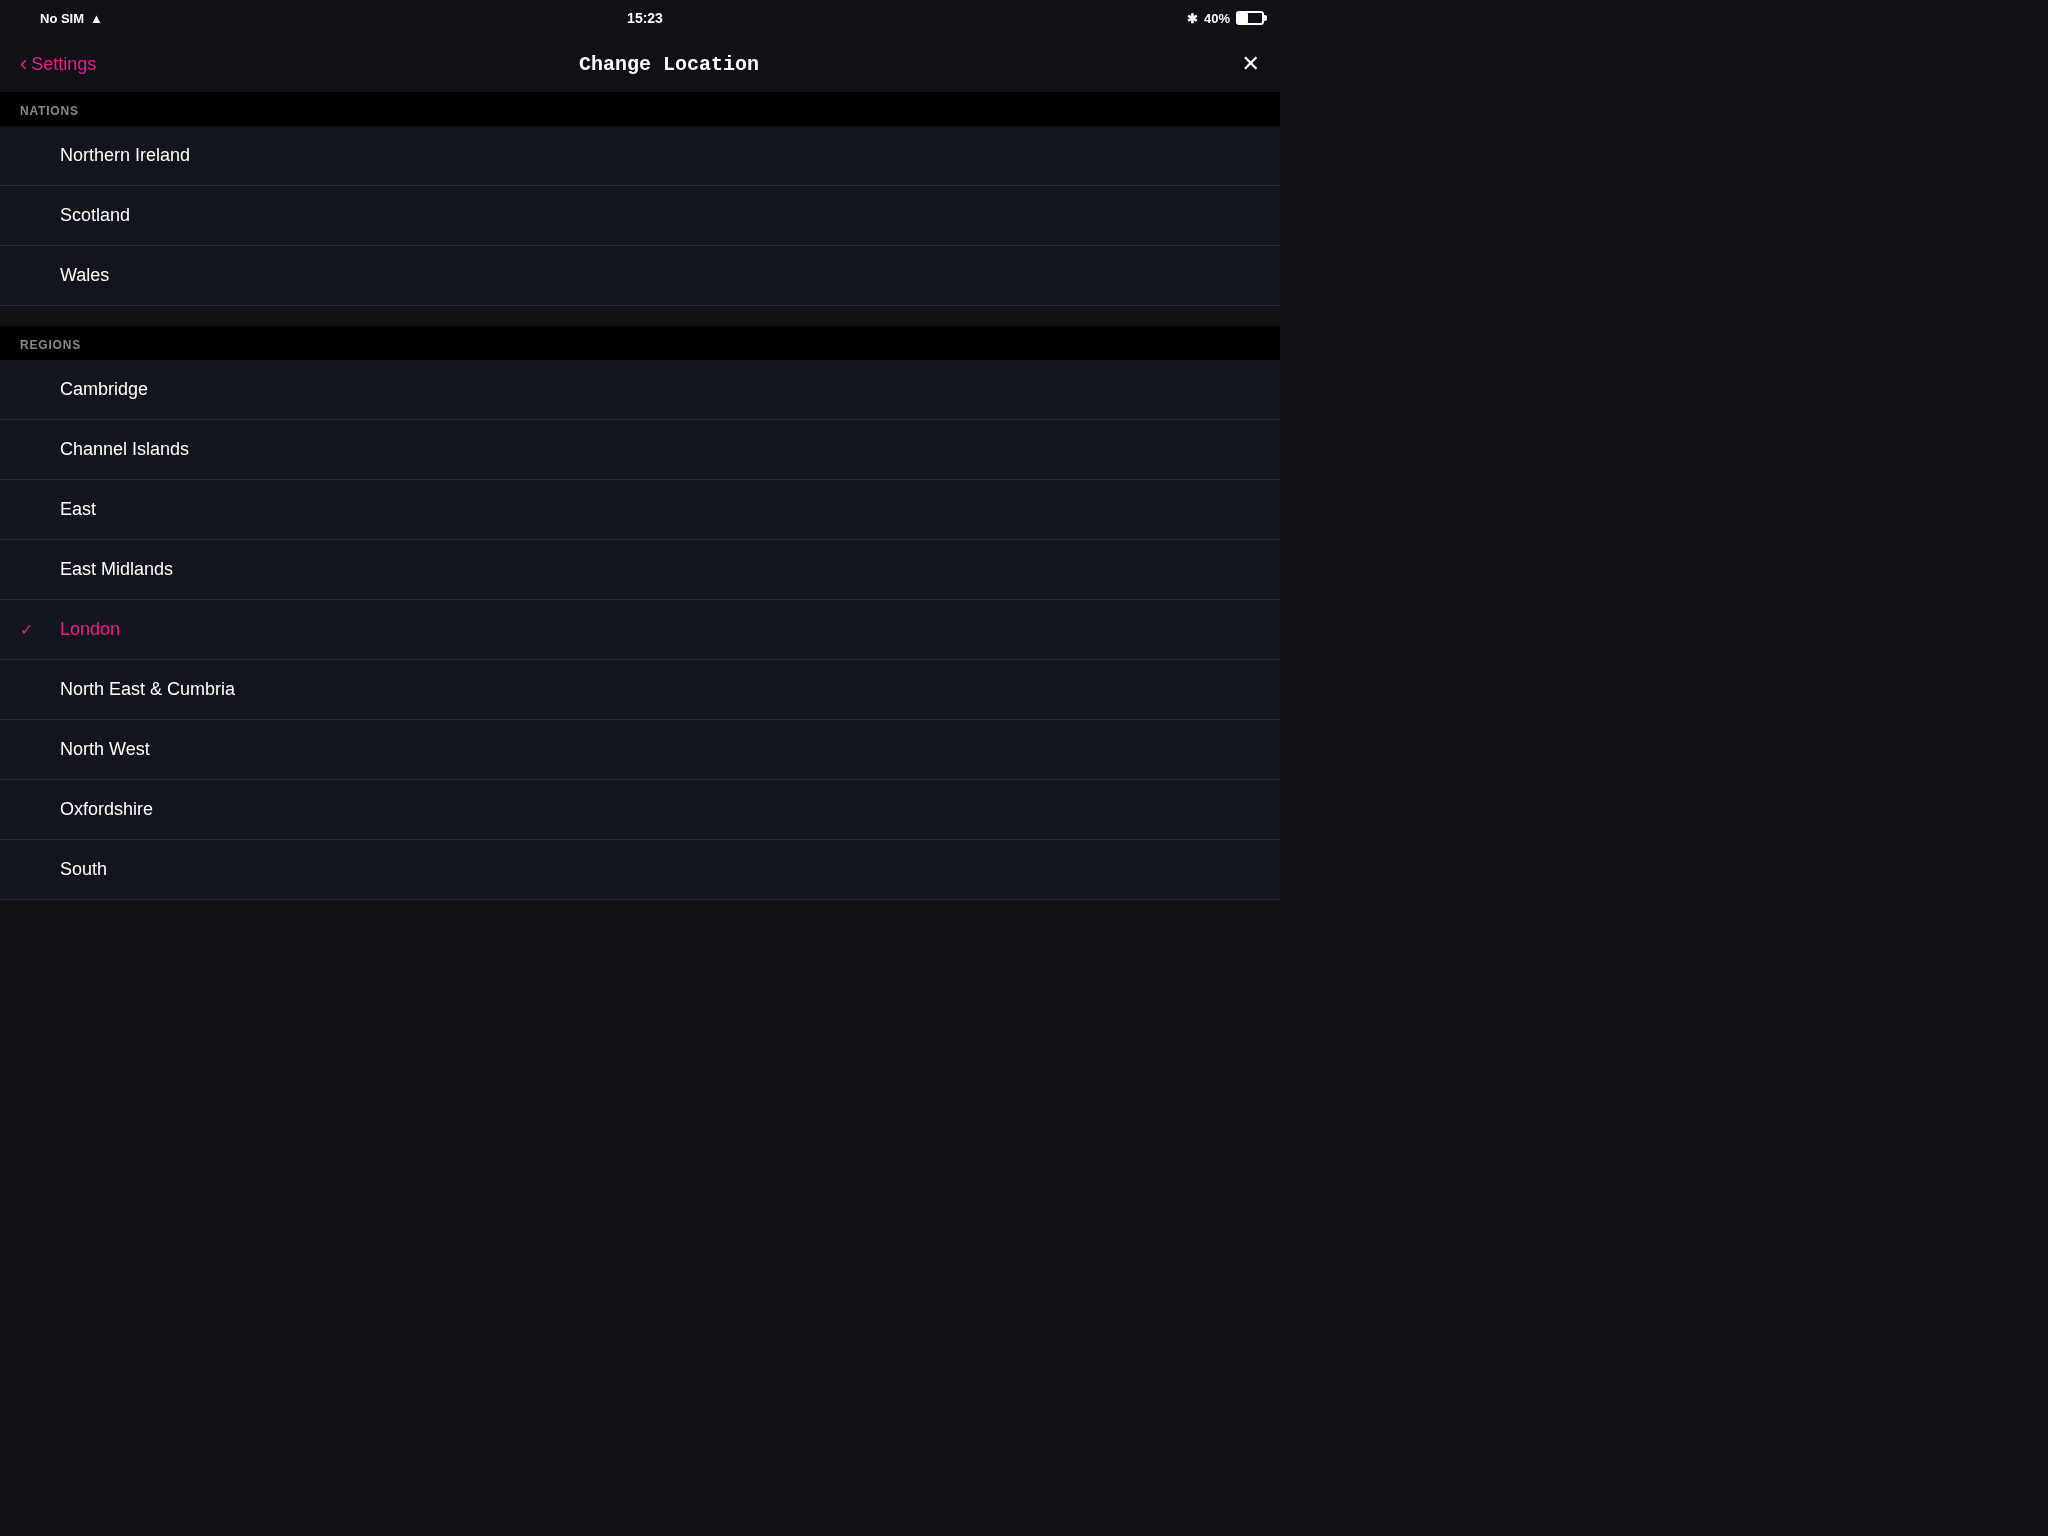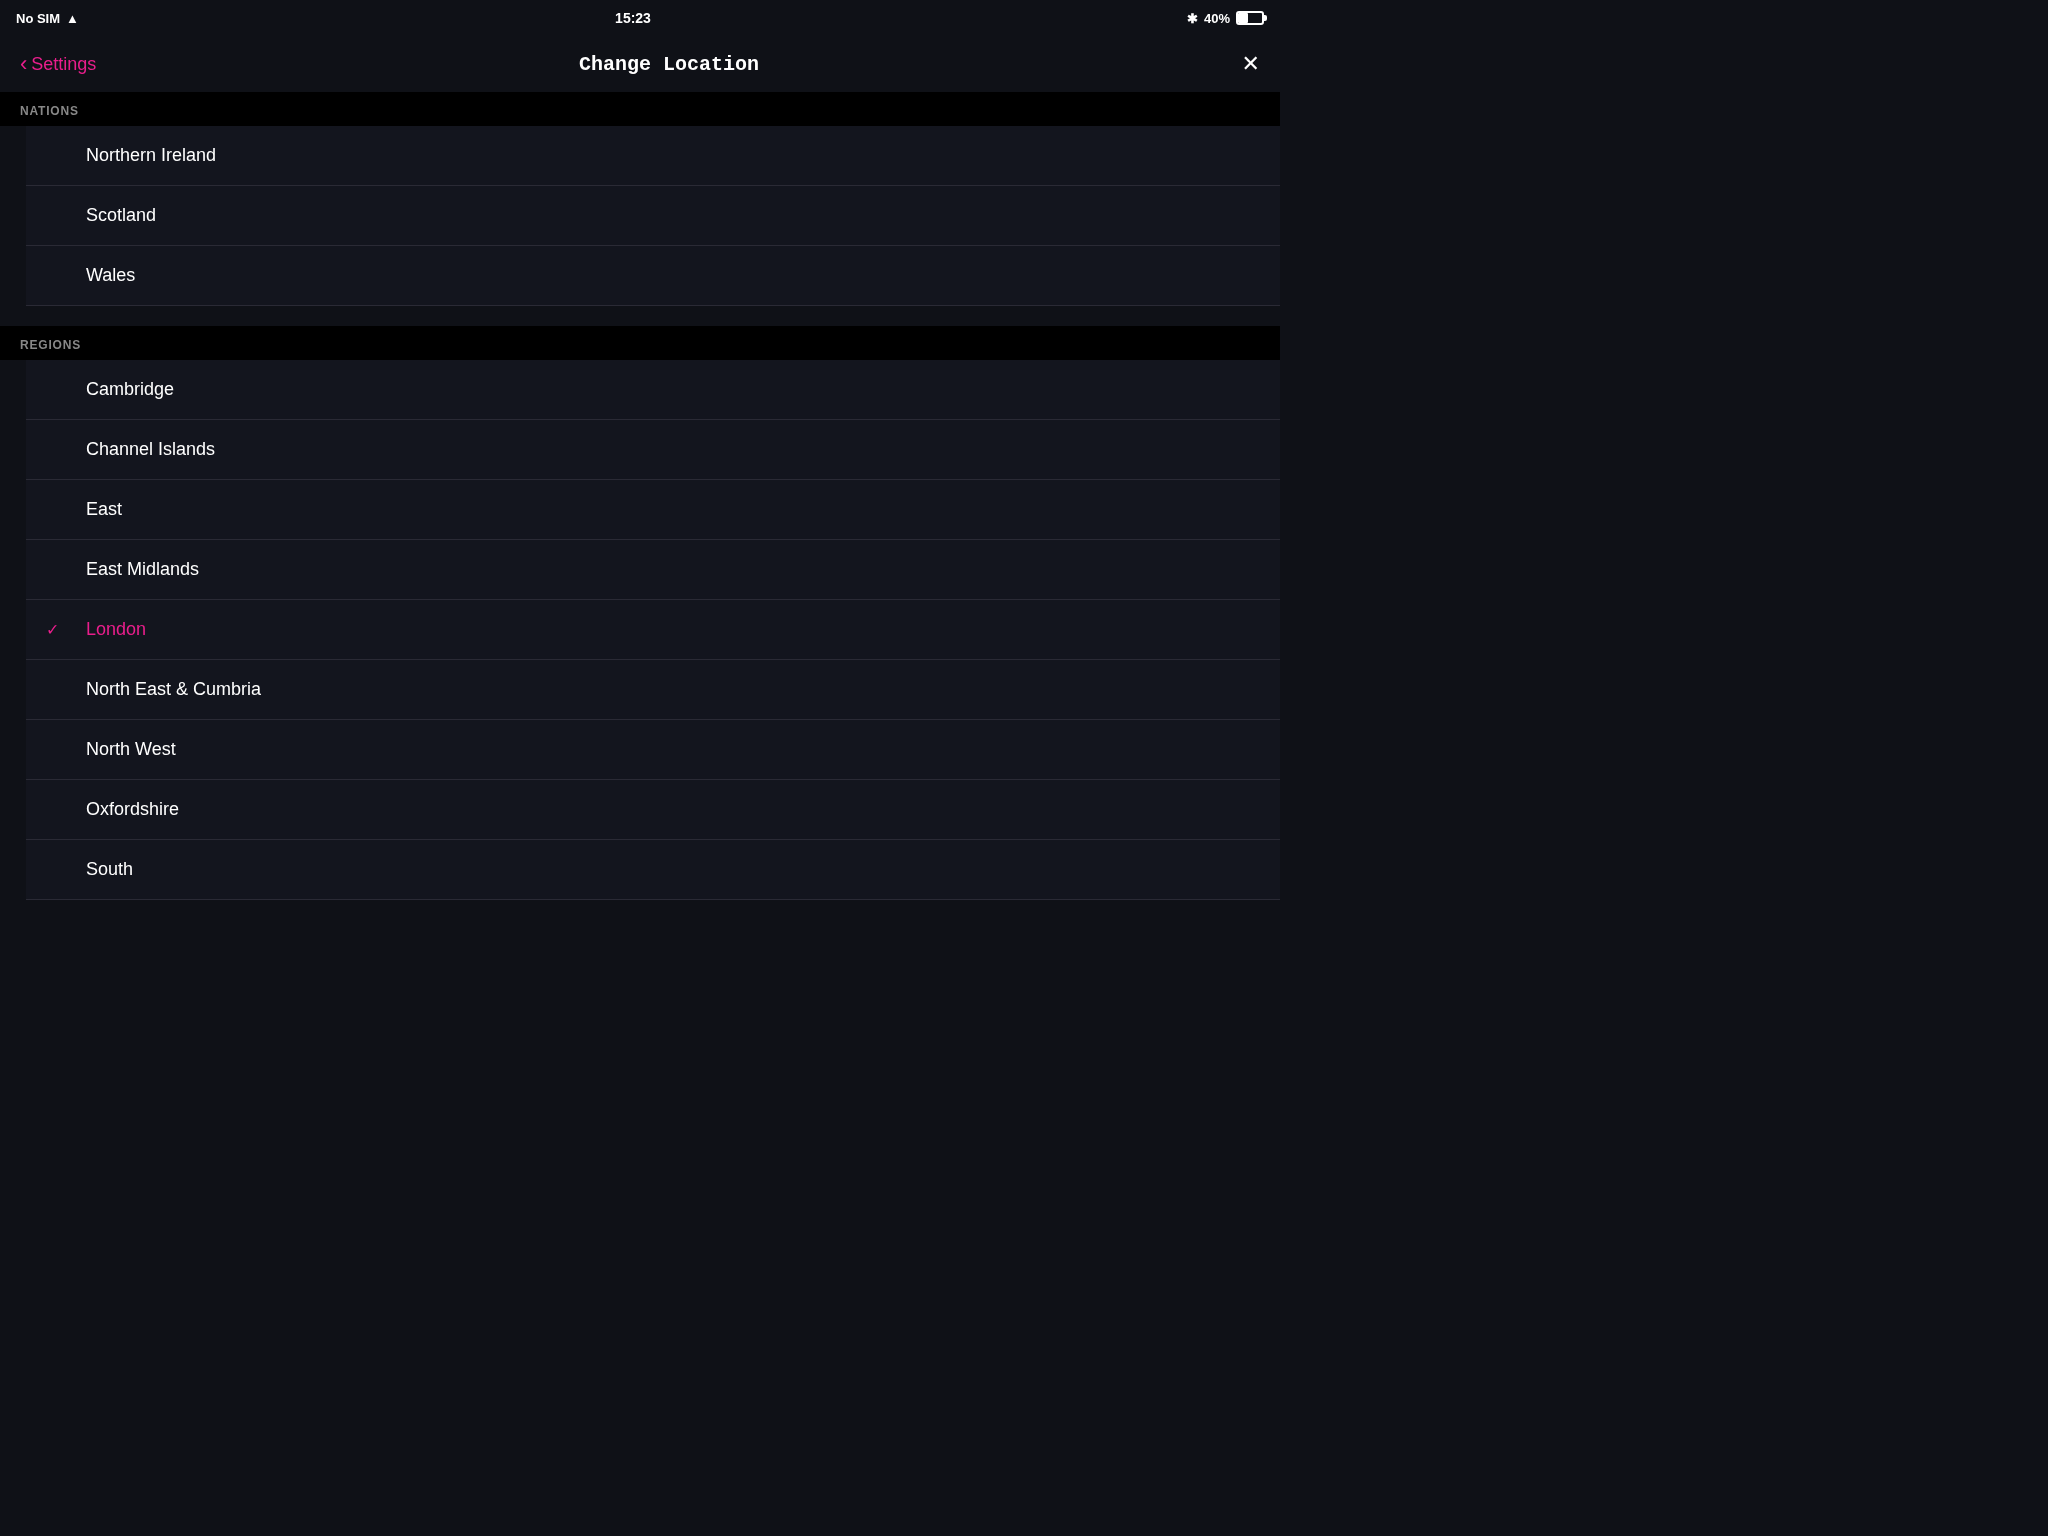--- a/index.html
+++ b/index.html
@@ -27,20 +27,21 @@
       height: 36px;
       background-color: #0f1117;
     }
 
     .status-left {
       display: flex;
       align-items: center;
       gap: 6px;
       font-size: 13px;
       font-weight: 600;
+      margin-left: 24px;
     }
 
     .wifi-icon {
       font-size: 13px;
     }
 
     .status-center {
       font-size: 14px;
       font-weight: 700;
     }
@@ -147,21 +148,20 @@
     
     .list-item {
       display: flex;
       align-items: center;
       padding: 0 20px;
       height: 60px;
       border-bottom: 1px solid #2a2a35;
       cursor: pointer;
       background-color: #13151e;
       position: relative;
-      margin-left: 26px;
     }
 
     .list-item-text {
       font-size: 18px;
       font-weight: 400;
       color: #ffffff;
       margin-left: 40px;
     }
 
     .list-item-text.selected {

